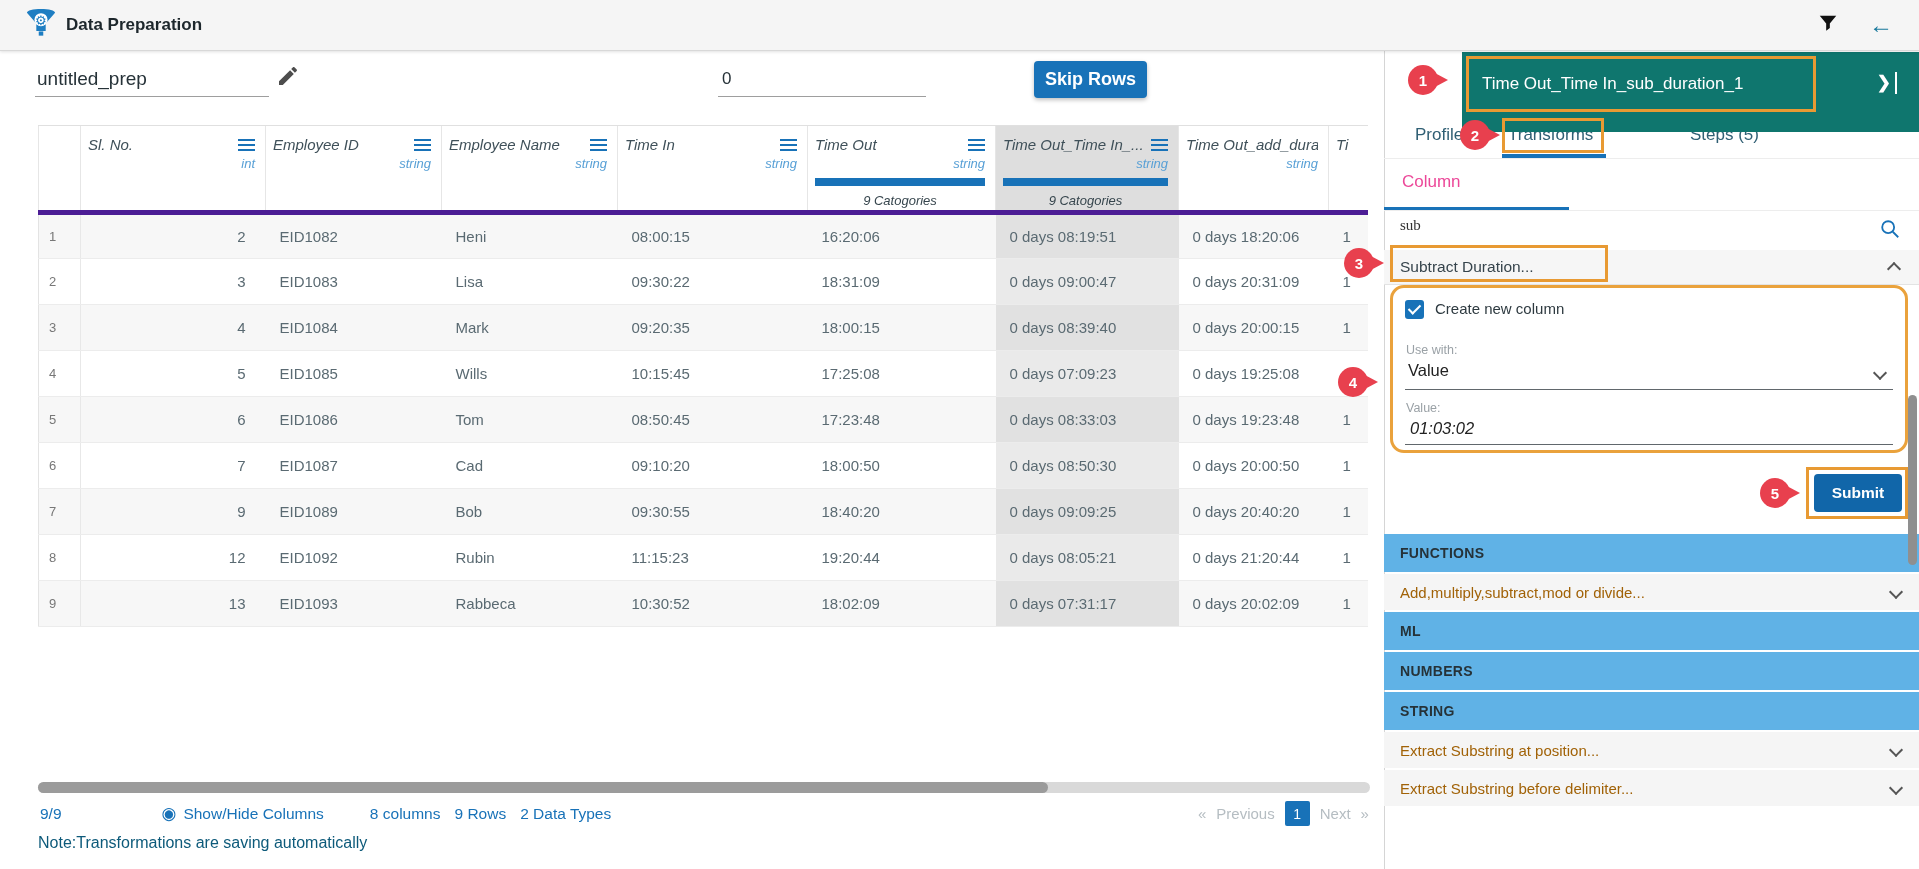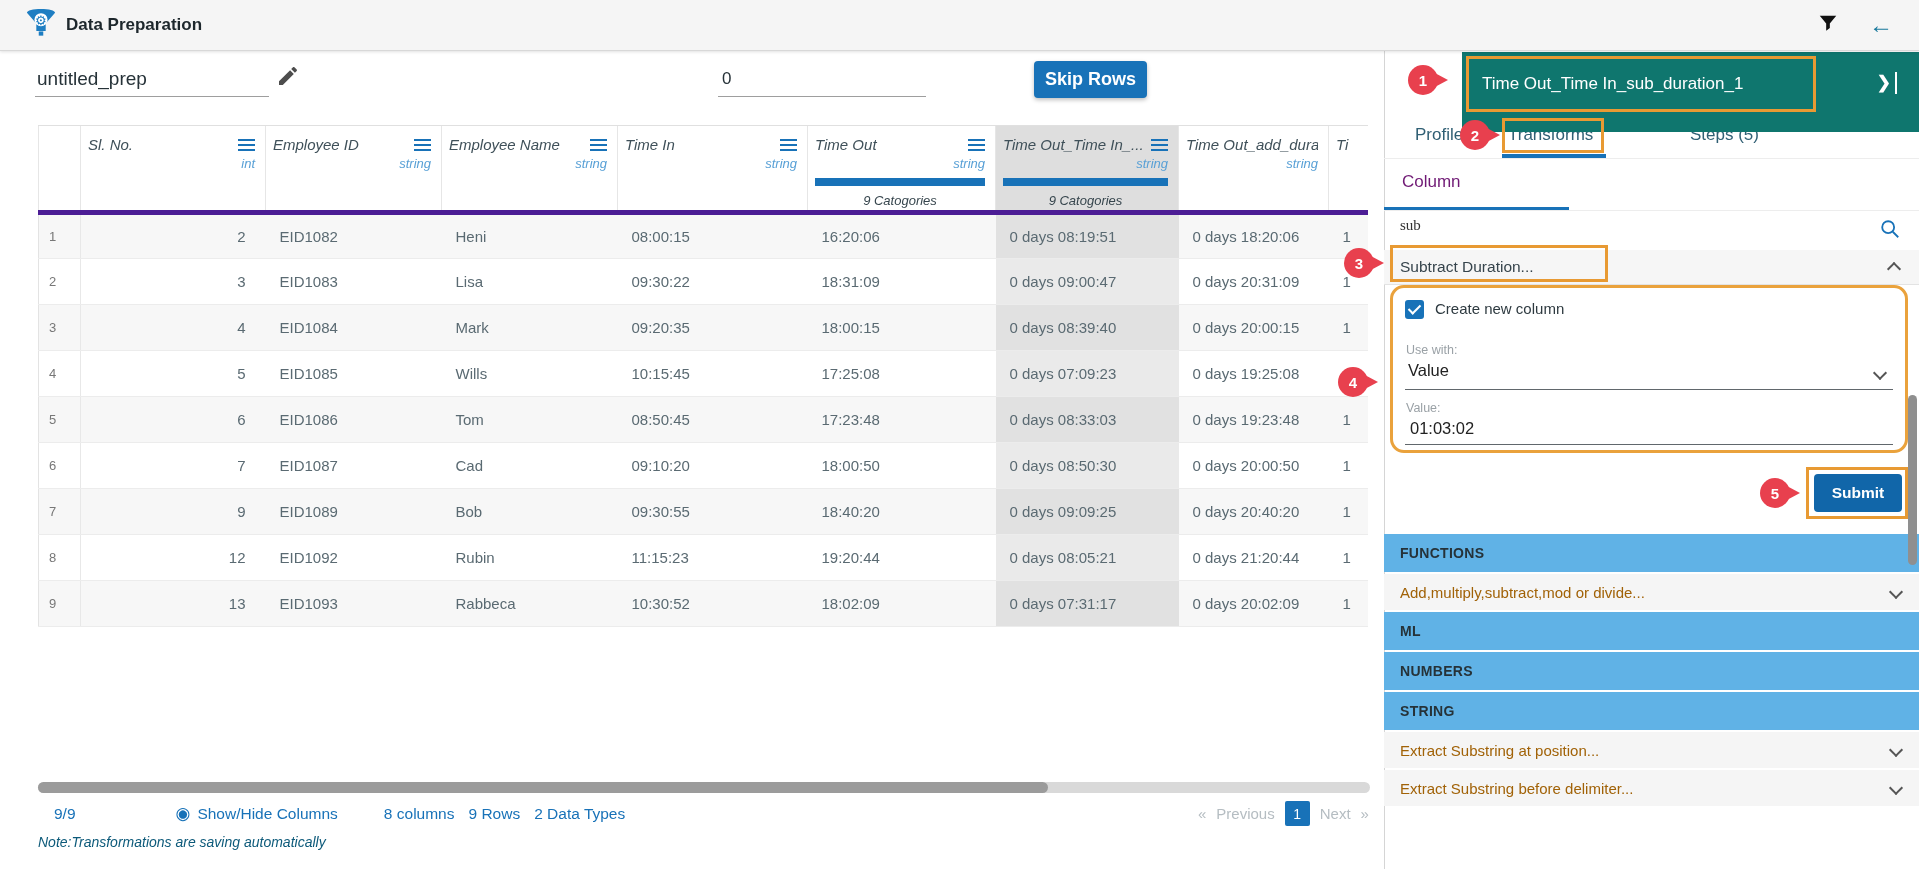--- a/index.html
+++ b/index.html
@@ -44,45 +44,45 @@
            border-bottom:1px solid #ececec;white-space:nowrap;overflow:hidden;background:#fff;}
   tr.odd td{background:#f7f7f7;}
   td.sel{background:#eaeaea !important;}
   tr.odd td.sel{background:#e1e1e1 !important;}
   td.gutter{color:#777;font-size:13px;padding-left:10px;border-right:1px solid #e8e8e8;}
   td.num{text-align:right;padding-right:20px;}
 
   
   .hscroll{position:absolute;left:38px;top:782px;width:1332px;height:11px;background:#d9d9d9;border-radius:6px;}
   .hscroll-thumb{position:absolute;left:0;top:0;width:1010px;height:11px;background:#9b9b9b;border-radius:6px;}
-  .footer{position:absolute;left:54px;top:803px;display:flex;align-items:center;
+  .footer{position:absolute;left:40px;top:803px;display:flex;align-items:center;
           font-size:15.5px;color:#1872b8;}
   .footer .eye{font-size:17px;margin-right:7px;}
   .fitem{margin-right:14px;white-space:nowrap;}
   .showhide{margin-left:86px;display:flex;align-items:center;cursor:pointer;}
   .summary{margin-left:46px;display:flex;gap:14px;}
   .pagination{position:absolute;left:1198px;top:801px;display:flex;align-items:center;gap:10px;
               font-size:15px;color:#b5bdc2;}
   .page-cur{background:#1872b8;color:#fff;width:25px;height:25px;display:flex;align-items:center;
             justify-content:center;border-radius:2px;font-size:14px;}
-  .note{position:absolute;left:38px;top:834px;font-size:14px;color:#0d5a7a;font-style:italic;}
+  .note{position:absolute;left:38px;top:834px;font-size:16px;color:#0d5a7a;}
 
   
   .sidebar{position:absolute;left:1384px;top:51px;width:535px;height:818px;background:#fff;
            border-left:1px solid #d5d5d5;box-sizing:border-box;}
   .side-titlebar{position:absolute;left:1462px;top:52px;width:457px;height:80px;background:#0f766e;z-index:5;}
   .side-title{position:absolute;left:20px;top:0;height:64px;display:flex;align-items:center;
               color:#fff;font-size:17px;white-space:nowrap;}
   .collapse{position:absolute;right:22px;top:20px;color:#fff;font-size:17px;font-weight:bold;
             border-right:2px solid #fff;padding-right:4px;line-height:22px;cursor:pointer;}
   .tabs{position:absolute;left:1384px;top:116px;width:535px;height:42px;border-bottom:1px solid #ededed;}
   .tab{position:absolute;top:9px;font-size:17px;color:#305f74;cursor:pointer;white-space:nowrap;}
   .tab-underline{position:absolute;left:118px;bottom:0;width:104px;height:4px;background:#1872b8;}
   .subtabrow{position:absolute;left:1384px;top:158px;width:535px;height:52px;border-bottom:1px solid #ededed;}
-  .subtab{position:absolute;left:18px;top:14px;font-size:17px;color:#701a75;cursor:pointer;}
+  .subtab{position:absolute;left:18px;top:14px;font-size:17px;color:#ec4899;cursor:pointer;}
   .subtab-underline{position:absolute;left:0;bottom:0;width:185px;height:3px;background:#1872b8;}
   .searchrow{position:absolute;left:1384px;top:210px;width:535px;height:40px;border-bottom:1px solid #f0f0f0;}
   .search-input{position:absolute;left:14px;top:6px;width:460px;border:none;outline:none;background:transparent;
                 font-size:15px;color:#333;font-family:Liberation Serif, serif;}
   .search-icon{position:absolute;right:18px;top:8px;}
   .subrow{position:absolute;left:1384px;top:250px;width:535px;height:34px;background:#f6f6f6;
           border-bottom:1px solid #e3e3e3;cursor:pointer;}
   .subrow-label{position:absolute;left:16px;top:8px;font-size:15.5px;color:#36444c;}
   .chev{display:inline-block;width:8px;height:8px;border-right:2px solid #555;border-bottom:2px solid #555;
         transform:rotate(45deg);}
@@ -96,21 +96,21 @@
   .cb::after{content:"";position:absolute;left:6px;top:2px;width:5px;height:10px;
              border-right:2px solid #fff;border-bottom:2px solid #fff;transform:rotate(45deg);}
   .cb-label{position:absolute;left:42px;top:12px;font-size:15px;color:#2e3a40;}
   .small-label{position:absolute;left:13px;font-size:12.5px;color:#9aa1a6;}
   .usewith-label{top:55px;}
   .select-value{position:absolute;left:15px;top:73px;font-size:16.5px;color:#222;cursor:pointer;}
   .select-chev{position:absolute;right:20px;top:80px;}
   .select-line{position:absolute;left:12px;right:12px;top:101px;height:1px;background:#61676c;}
   .value-label{top:113px;}
   .value-input{position:absolute;left:15px;top:130px;width:470px;border:none;outline:none;
-               font-size:16.5px;color:#222;background:transparent;font-family:inherit;}
+               font-size:16.5px;color:#222;background:transparent;font-family:inherit;font-style:italic;}
   .value-line{position:absolute;left:12px;right:12px;top:156px;height:1px;background:#61676c;}
 
   .submit-btn{position:absolute;left:1814px;top:474px;width:88px;height:38px;background:#1166a9;color:#fff;
               border:none;border-radius:4px;font-size:15.5px;font-weight:bold;cursor:pointer;font-family:inherit;z-index:6;}
 
   
   .funcs{position:absolute;left:1384px;top:534px;width:535px;}
   .func-cat{height:38px;background:#60b2e6;margin-bottom:2px;display:flex;align-items:center;
             padding-left:16px;font-size:14px;font-weight:bold;color:#263238;letter-spacing:.3px;cursor:pointer;}
   .func-item{height:36px;background:#f5f5f5;margin-bottom:2px;display:flex;align-items:center;

